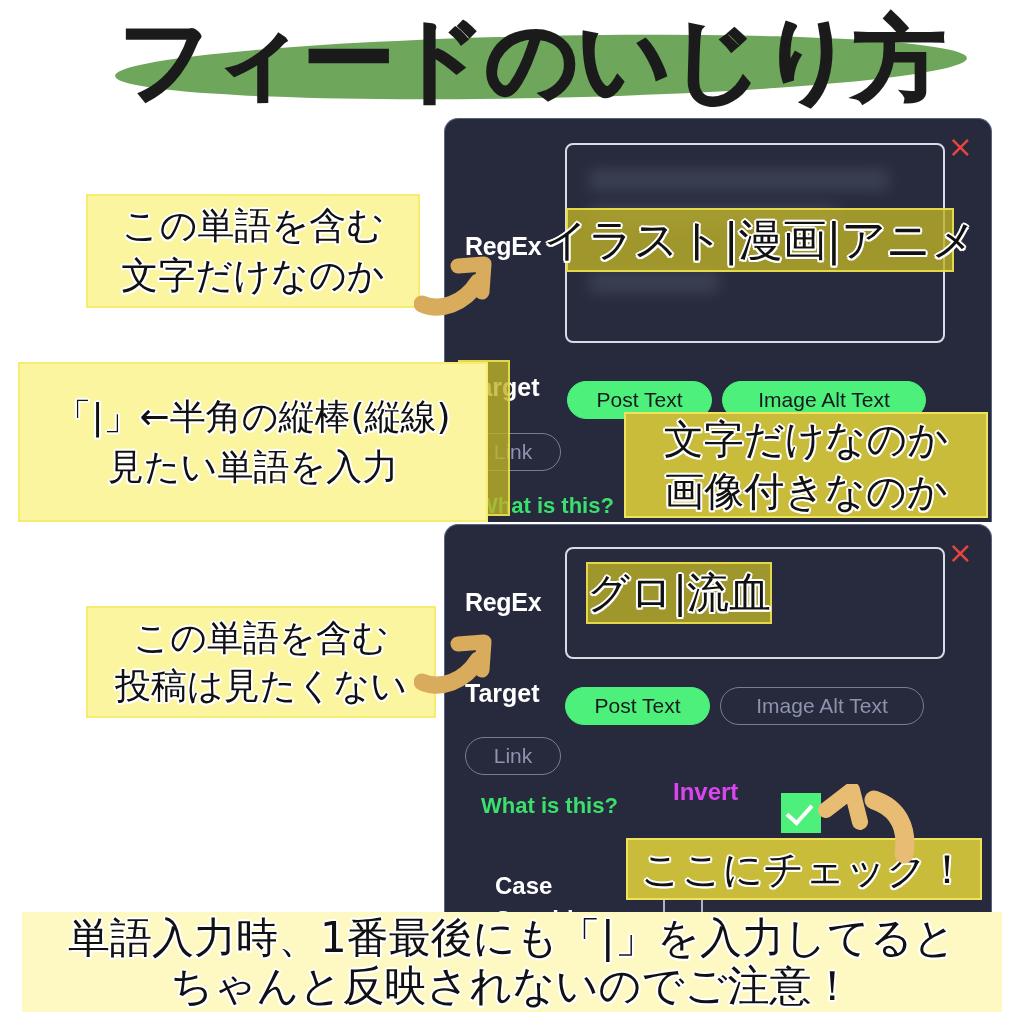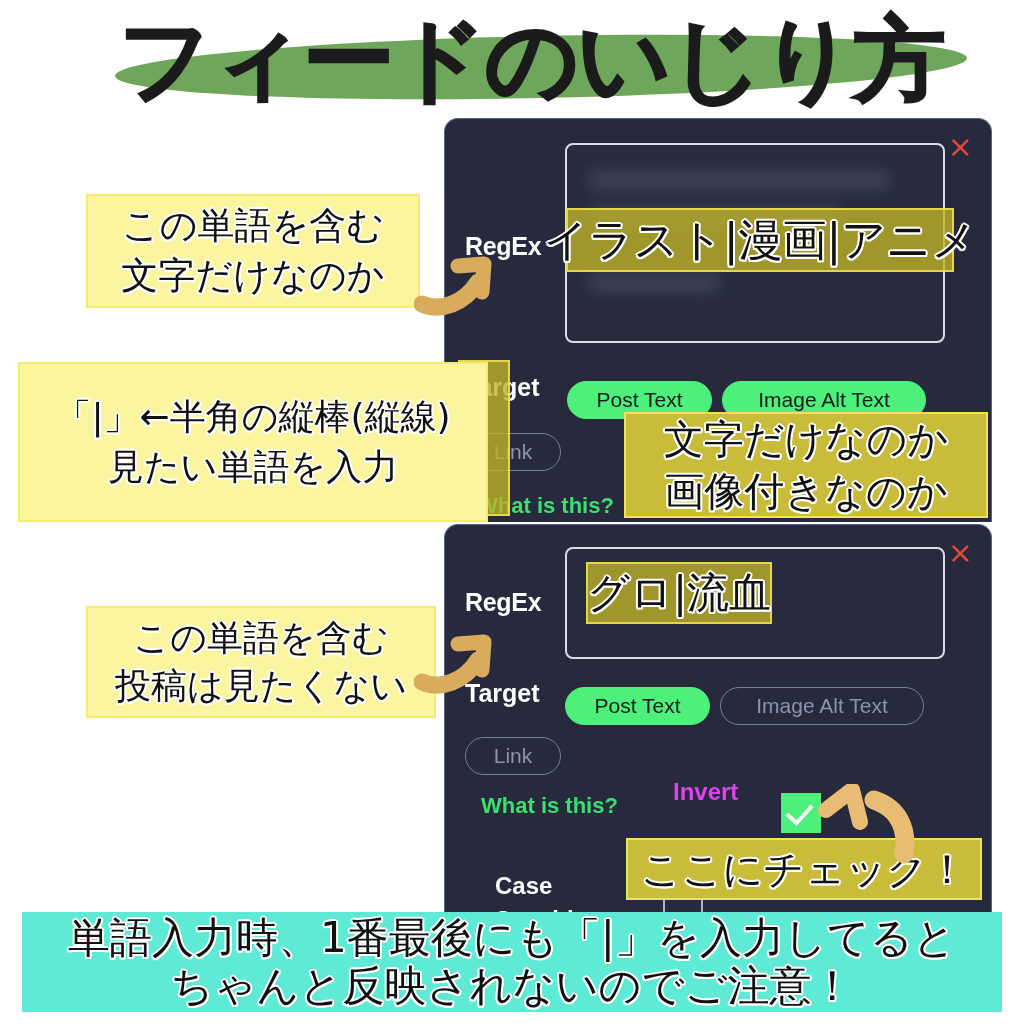--- a/index.html
+++ b/index.html
@@ -142,21 +142,21 @@
   }
 
   .hl{
     position:absolute;box-sizing:border-box;
     background:rgba(190,178,40,0.80);
     border:2px solid rgba(240,228,80,0.85);
   }
 
   #bottom-banner{
     position:absolute;left:22px;top:912px;width:980px;height:100px;
-    background:#5eead4;
+    background:#fef9c3;
     display:flex;flex-direction:column;align-items:center;justify-content:center;
     font-family:"DejaVu Sans","Liberation Sans",sans-serif;
     color:#111111;
   }
   #bottom-banner span{
     display:block;white-space:nowrap;font-size:42px;line-height:48px;
     text-shadow:
       2px 0 #fff, -2px 0 #fff, 0 2px #fff, 0 -2px #fff,
       1.5px 1.5px #fff, -1.5px 1.5px #fff, 1.5px -1.5px #fff, -1.5px -1.5px #fff;
   }

